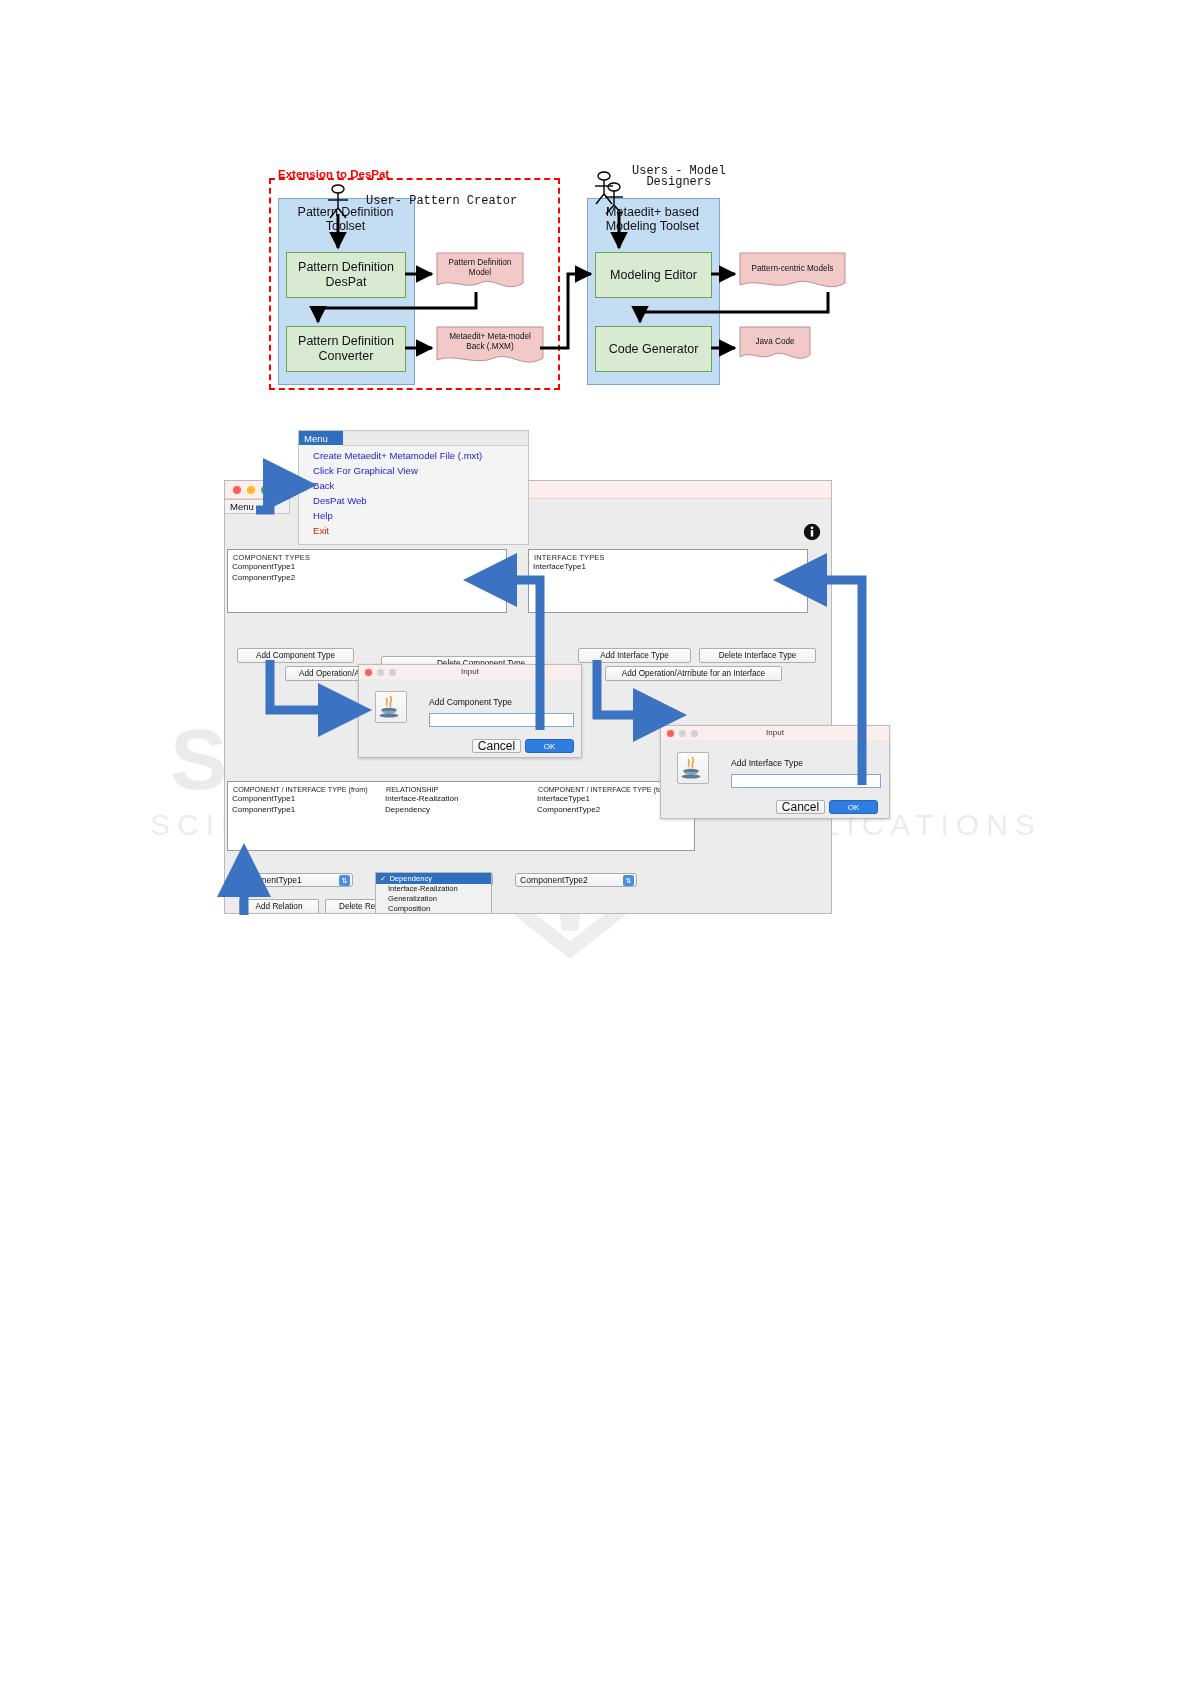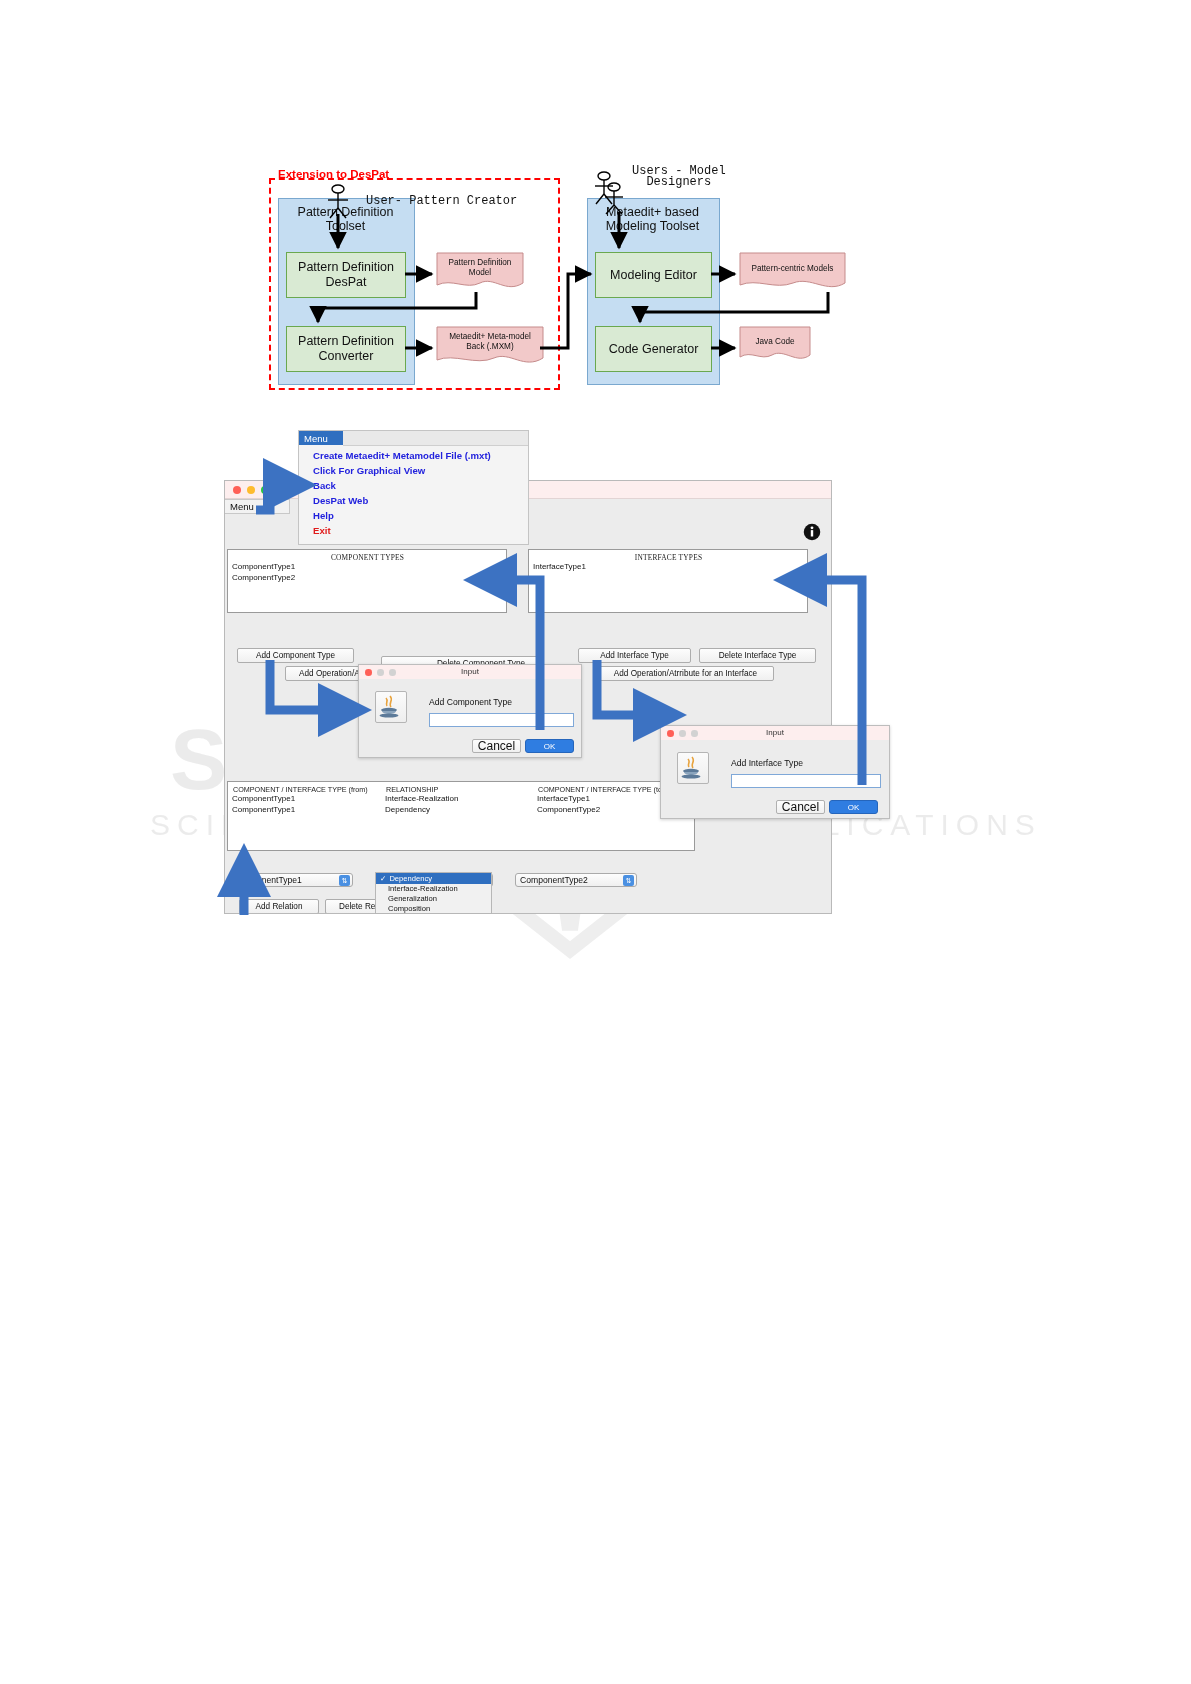--- a/index.html
+++ b/index.html
@@ -27,36 +27,36 @@
   #app{position:absolute;left:224px;top:480px;width:606px;height:432px;background:#ececec;border:1px solid #b9b9b9;overflow:hidden;}
   #titlebar{height:17px;background:#fdeeee;border-bottom:1px solid #e2d4d4;position:relative;}
   .tl{position:absolute;top:5px;width:8px;height:8px;border-radius:50%;}
   .tl.r{left:8px;background:#ff5f57;}
   .tl.y{left:22px;background:#febc2e;}
   .tl.g{left:36px;background:#28c840;}
   #menubar{position:absolute;left:0;top:18px;width:65px;height:15px;background:#f2f2f2;border:1px solid #c8c8c8;border-left:none;font-size:9.5px;color:#111;display:flex;align-items:center;padding-left:5px;box-sizing:border-box;}
   #infoicon{position:absolute;right:10px;top:42px;width:18px;height:18px;}
 
   .listbox{position:absolute;background:#fff;border:1px solid #9a9a9a;overflow:hidden;}
-  .listbox .hdr{font-size:7.4px;color:#222;padding:3px 4px 0 5px;letter-spacing:.2px;font-family:Liberation Serif, serif;text-align:center;}
+  .listbox .hdr{font-size:7.4px;color:#222;padding:3px 4px 0 5px;letter-spacing:.2px;font-family:Liberation Sans, sans-serif;}
   .listbox .row{font-size:8px;color:#111;padding:0 0 0 4px;line-height:10.5px;font-family:"Liberation Sans",sans-serif;}
 
   .btn{position:absolute;background:linear-gradient(#fdfdfd,#f0f0f0);border:1px solid #adadad;border-radius:2px;font-size:8.2px;color:#111;display:flex;align-items:center;justify-content:center;font-family:"Liberation Sans",sans-serif;white-space:nowrap;height:13px;}
 
   .colhdr{font-size:7.2px;color:#222;font-family:"Liberation Sans",sans-serif;}
   .colrow{font-size:8px;color:#111;line-height:10.5px;font-family:"Liberation Sans",sans-serif;}
 
   .combo{position:absolute;height:14px;background:linear-gradient(#fdfdfd,#efefef);border:1px solid #aaa;border-radius:3px;font-size:8.6px;color:#111;display:flex;align-items:center;padding-left:4px;box-sizing:border-box;font-family:"Liberation Sans",sans-serif;}
   .combo .arrowbtn{position:absolute;right:2px;top:1px;width:11px;height:11px;background:#4a90e2;border-radius:2px;color:#fff;font-size:7px;display:flex;align-items:center;justify-content:center;line-height:6px;}
 
   
   #menupop{position:absolute;left:298px;top:430px;width:229px;height:113px;background:#f4f4f4;border:1px solid #c4c4c4;}
   #menupop .mtab{position:absolute;left:0;top:0;width:44px;height:14px;background:#2f6fc0;color:#fff;font-size:9.5px;display:flex;align-items:center;padding-left:5px;box-sizing:border-box;font-family:"Liberation Sans",sans-serif;}
   #menupop .mtabrest{position:absolute;left:44px;top:0;right:0;height:14px;background:#e9e9e9;border-bottom:1px solid #cfcfcf;}
-  #menupop .mi{position:absolute;left:14px;font-size:9.6px;font-weight:700;color:#2222dd;font-family:"Liberation Sans",sans-serif;white-space:nowrap;}
+  #menupop .mi{position:absolute;left:14px;font-size:9.6px;font-weight:400;color:#2222dd;font-family:"Liberation Sans",sans-serif;white-space:nowrap;}
   #menupop .mi.exit{color:#e01b1b;}
 
   
   .dlg{position:absolute;background:#ececec;border:1px solid #bdbdbd;box-shadow:0 1px 3px rgba(0,0,0,.18);}
   .dlg .dbar{height:14px;background:#fdeeee;position:relative;}
   .dlg .dbar .dtitle{position:absolute;left:0;right:0;top:2px;text-align:center;font-size:8px;color:#333;font-family:"Liberation Sans",sans-serif;}
   .dlg .dtl{position:absolute;top:4px;width:6.5px;height:6.5px;border-radius:50%;}
   .javaicon{position:absolute;width:30px;height:30px;background:linear-gradient(#fbfbfb,#eee);border:1px solid #b5b5b5;border-radius:2px;}
   .dlg .prompt{position:absolute;font-size:8.6px;color:#111;font-family:"Liberation Sans",sans-serif;}
   .dlg .field{position:absolute;background:#fff;border:1px solid #7fa8d8;height:12px;}
@@ -220,21 +220,21 @@
       <div class="hdr">INTERFACE TYPES</div>
       <div class="row">InterfaceType1</div>
     </div>
 
     <div class="btn" style="left:12px;top:167px;width:115px;">Add Component Type</div>
     <div class="btn" style="left:156px;top:175px;width:118px;padding-left:40px;">Delete Component Type</div>
     <div class="btn" style="left:353px;top:167px;width:111px;">Add Interface Type</div>
     <div class="btn" style="left:474px;top:167px;width:115px;">Delete Interface Type</div>
 
     <div class="btn" style="left:60px;top:185px;width:175px;overflow:hidden;">Add Operation/Attribute for a Component</div>
-    <div class="btn" style="left:372px;top:185px;width:175px;overflow:hidden;">Add Operation/Atrribute for an Interface</div>
+    <div class="btn" style="left:380px;top:185px;width:175px;overflow:hidden;">Add Operation/Atrribute for an Interface</div>
 
     <div class="listbox" style="left:2px;top:300px;width:466px;height:68px;">
       <div style="position:absolute;left:5px;top:3px;" class="colhdr">COMPONENT / INTERFACE TYPE (from)</div>
       <div style="position:absolute;left:158px;top:3px;" class="colhdr">RELATIONSHIP</div>
       <div style="position:absolute;left:310px;top:3px;" class="colhdr">COMPONENT / INTERFACE TYPE (to)</div>
 
       <div style="position:absolute;left:4px;top:12px;" class="colrow">ComponentType1</div>
       <div style="position:absolute;left:157px;top:12px;" class="colrow">Interface-Realization</div>
       <div style="position:absolute;left:309px;top:12px;" class="colrow">InterfaceType1</div>
 

